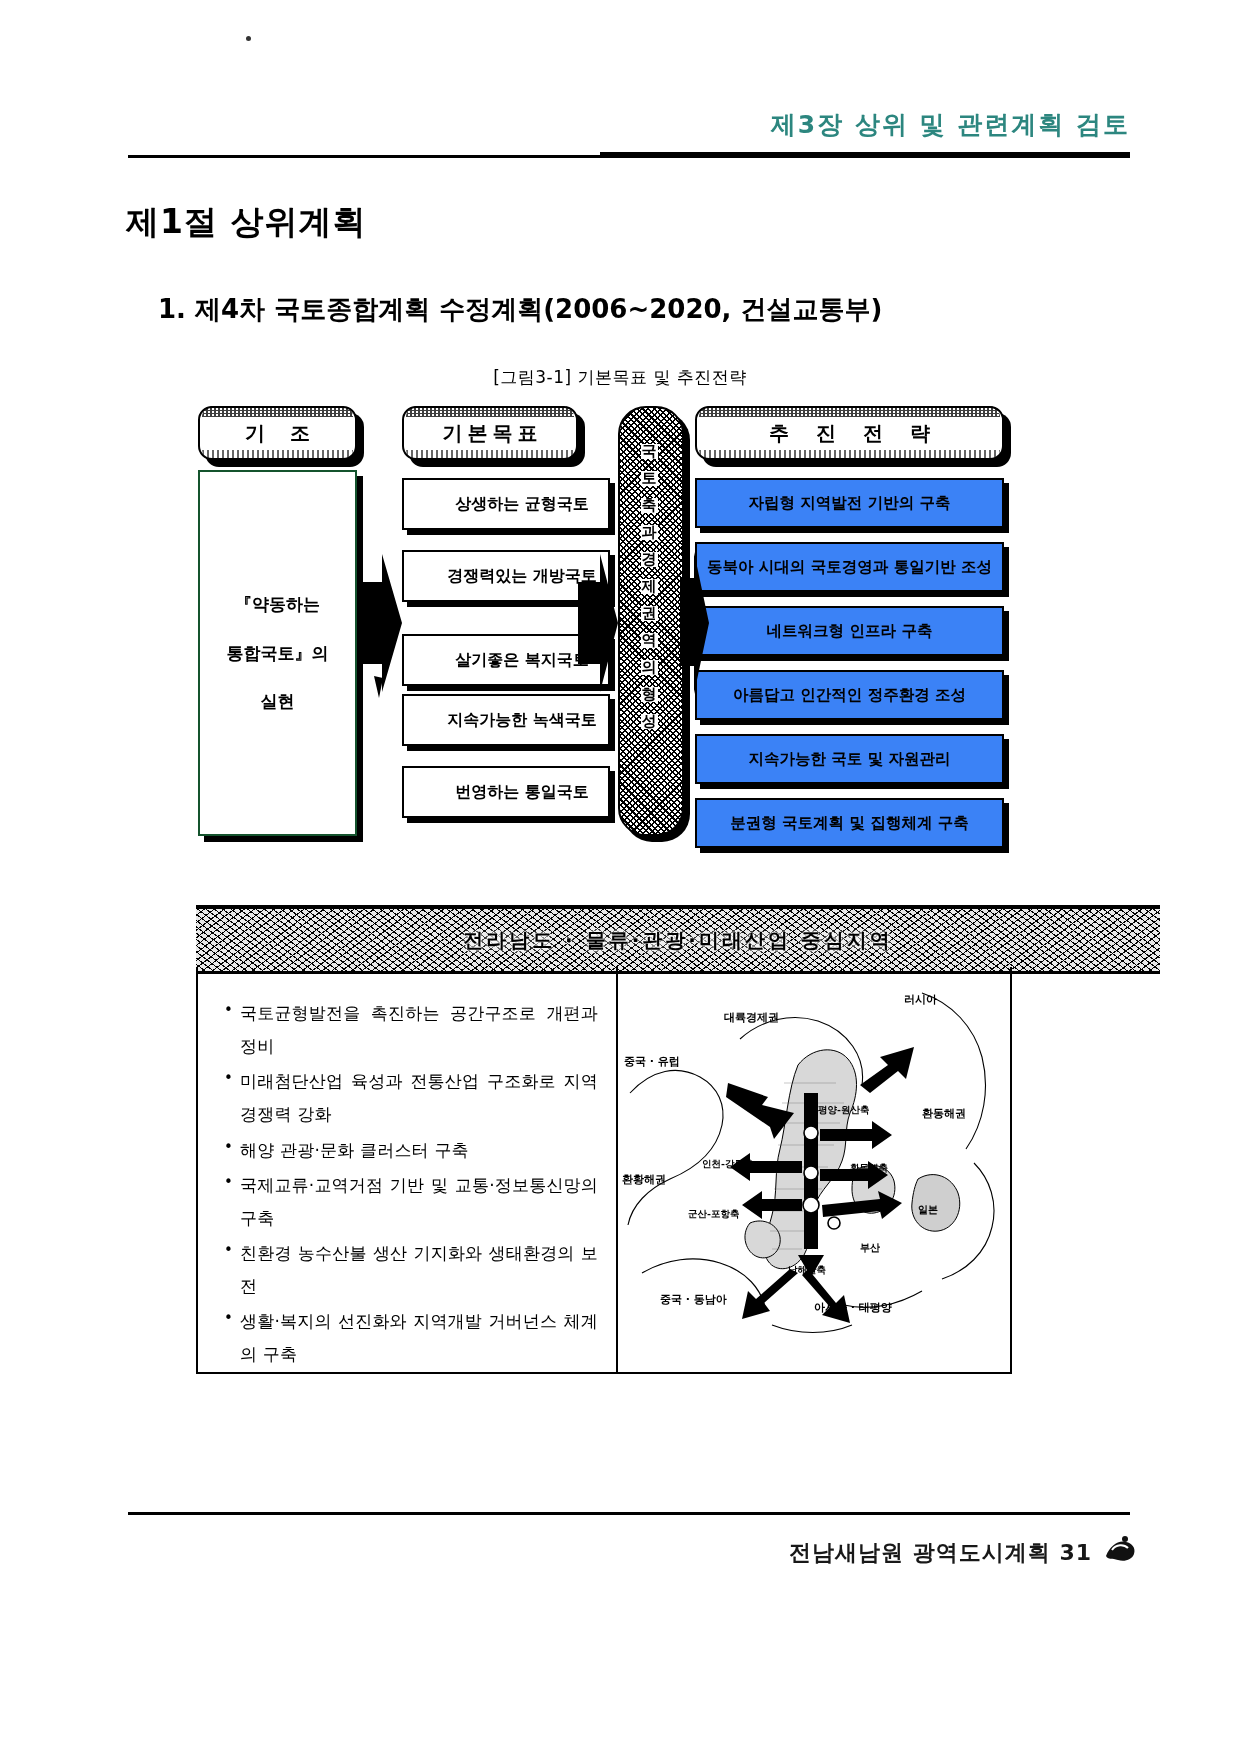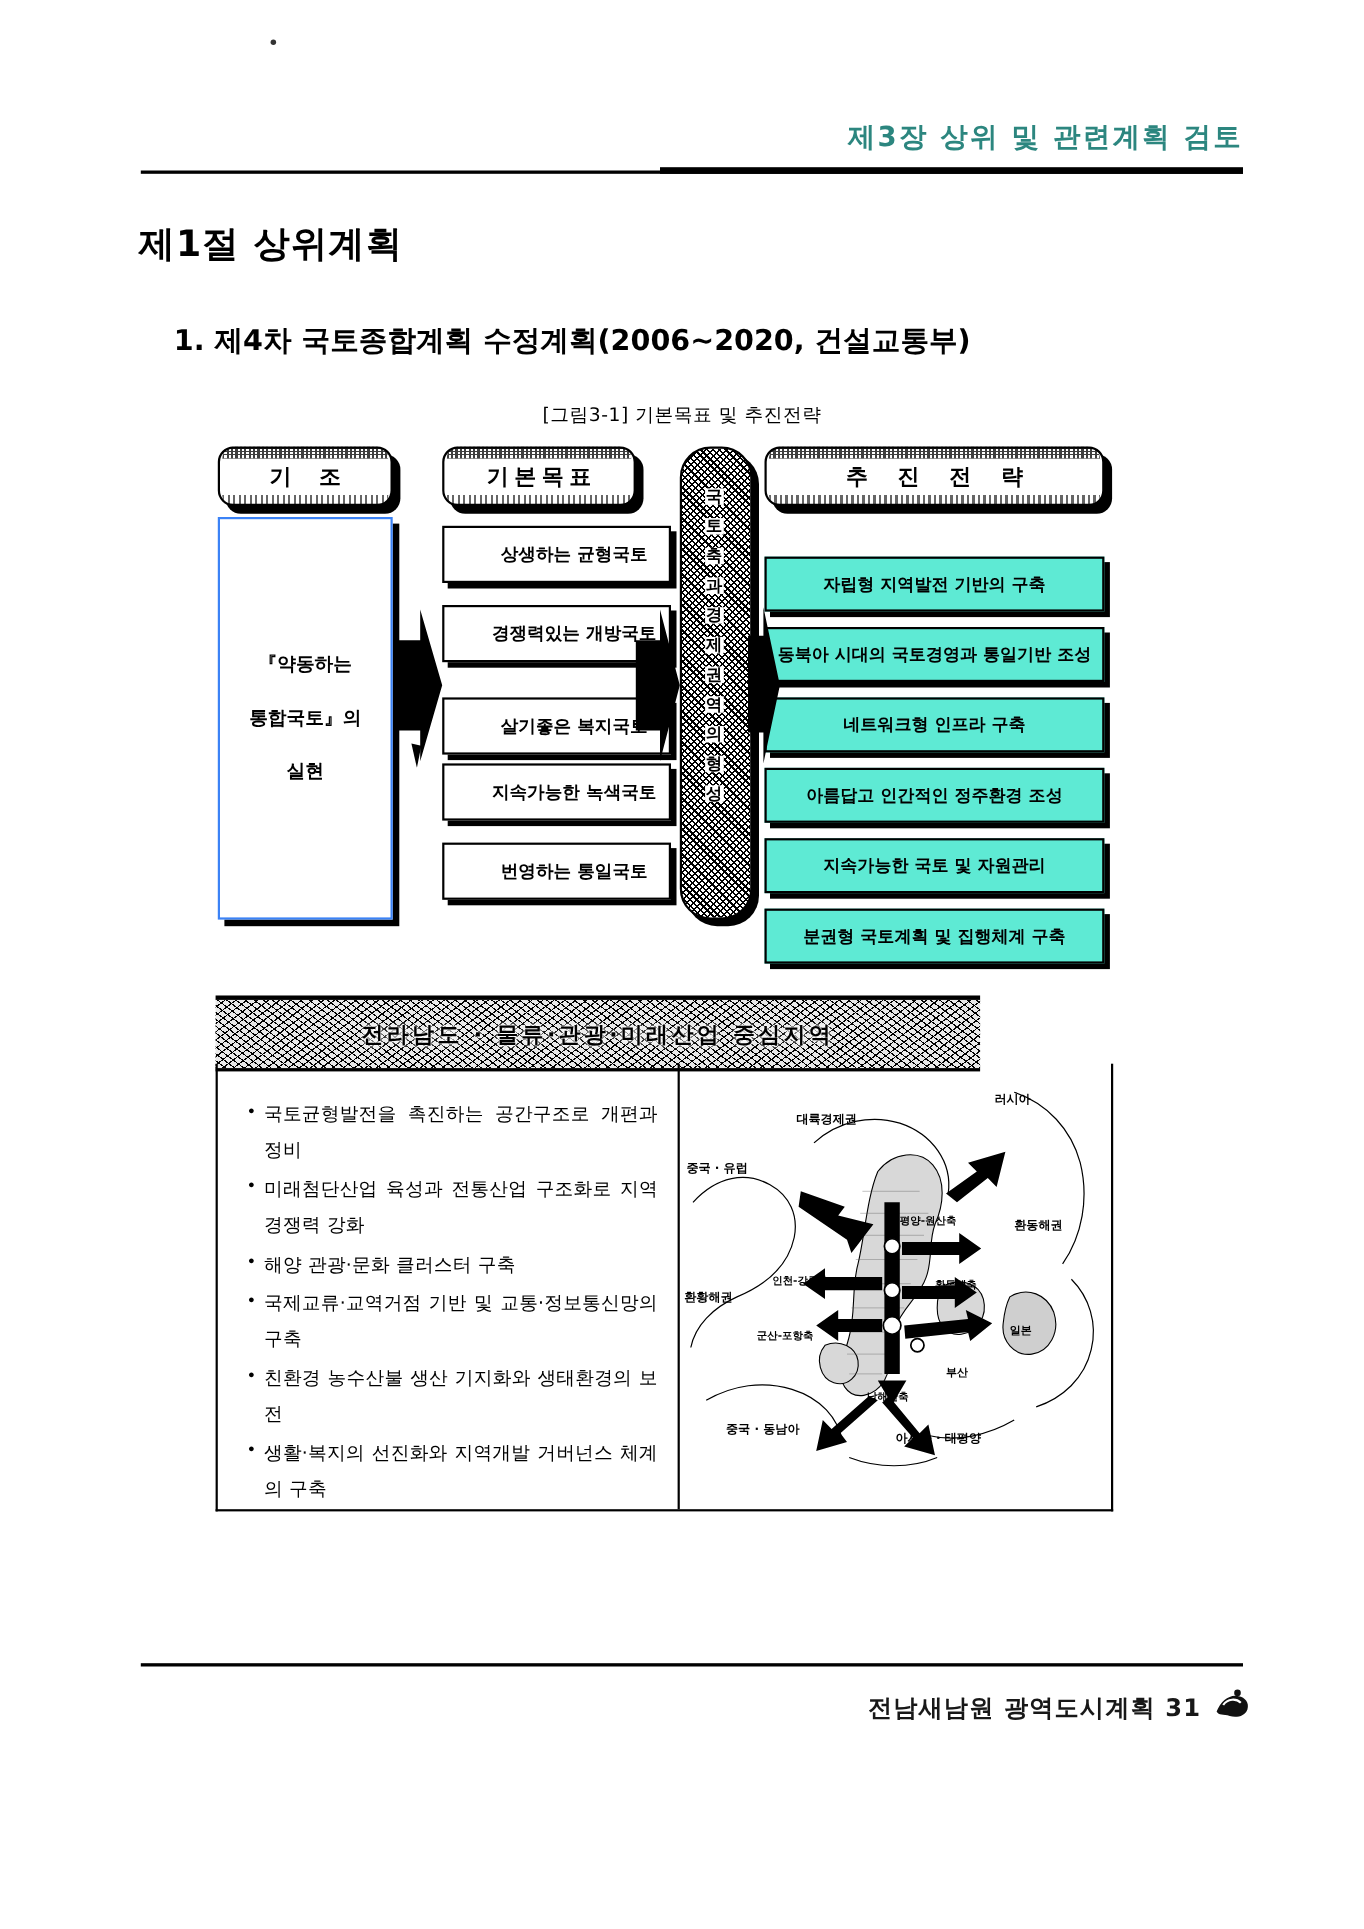--- a/index.html
+++ b/index.html
@@ -59,21 +59,21 @@
     opacity:.6;border-radius:0 0 12px 12px;
   }
 
   .hb-gijo{left:8px;top:8px;width:155px;height:50px;}
   .hb-goal{left:212px;top:8px;width:172px;height:50px;letter-spacing:5px;text-indent:5px;}
   .hb-strat{left:505px;top:8px;width:305px;height:50px;letter-spacing:10px;text-indent:10px;}
 
   
   .gijo-body{
     position:absolute;left:8px;top:72px;width:155px;height:362px;
-    border:2px solid #3b82f6;background:#fff;box-shadow:6px 6px 0 #000;
+    border:2px solid #14532d;background:#fff;box-shadow:6px 6px 0 #000;
     display:flex;flex-direction:column;align-items:center;justify-content:center;
     gap:26px;font-size:17px;font-weight:bold;line-height:1.35;text-align:center;
   }
 
   
   .gbox{
     position:absolute;left:212px;width:172px;height:48px;
     border:2px solid #000;background:#fff;box-shadow:5px 5px 0 #000;
     display:flex;align-items:center;justify-content:center;
     font-size:16px;font-weight:bold;white-space:nowrap;padding-left:32px;
@@ -94,34 +94,34 @@
     position:absolute;left:438px;top:46px;width:42px;height:380px;
     display:flex;flex-direction:column;align-items:center;
     font-size:15px;font-weight:bold;line-height:1.0;
     gap:12px;color:#000;
   }
   .pill-text span{background:#fff;padding:0 1px;}
 
   
   .sbox{
     position:absolute;left:505px;width:305px;height:46px;
-    border:2px solid #000;background:#5eead4;box-shadow:5px 5px 0 #000;
+    border:2px solid #000;background:#3b82f6;box-shadow:5px 5px 0 #000;
     display:flex;align-items:center;justify-content:center;
-    font-size:15.5px;font-weight:bold;white-space:nowrap;margin-top:28px;
+    font-size:15.5px;font-weight:bold;white-space:nowrap;
   }
   .sb0{top:80px;} .sb1{top:144px;} .sb2{top:208px;}
   .sb3{top:272px;} .sb4{top:336px;} .sb5{top:400px;}
 
   
   .arrow{position:absolute;}
   .arrow svg{display:block;}
 
   
   .banner{
-    position:absolute;left:196px;top:905px;width:695px;height:62px;
+    position:absolute;left:196px;top:905px;width:964px;height:62px;
     border-top:4px solid #000;border-bottom:3px solid #000;
     background:
       repeating-linear-gradient(37deg,#000 0 1px,transparent 1px 5px),
       repeating-linear-gradient(-37deg,#000 0 1px,transparent 1px 6px),
       #e9e9e9;
     display:flex;align-items:center;justify-content:center;
   }
   .banner-text{
     font-size:20px;font-weight:bold;letter-spacing:3px;color:#000;
     text-shadow:0 0 2px #fff,0 0 4px #fff,0 0 6px #fff;

